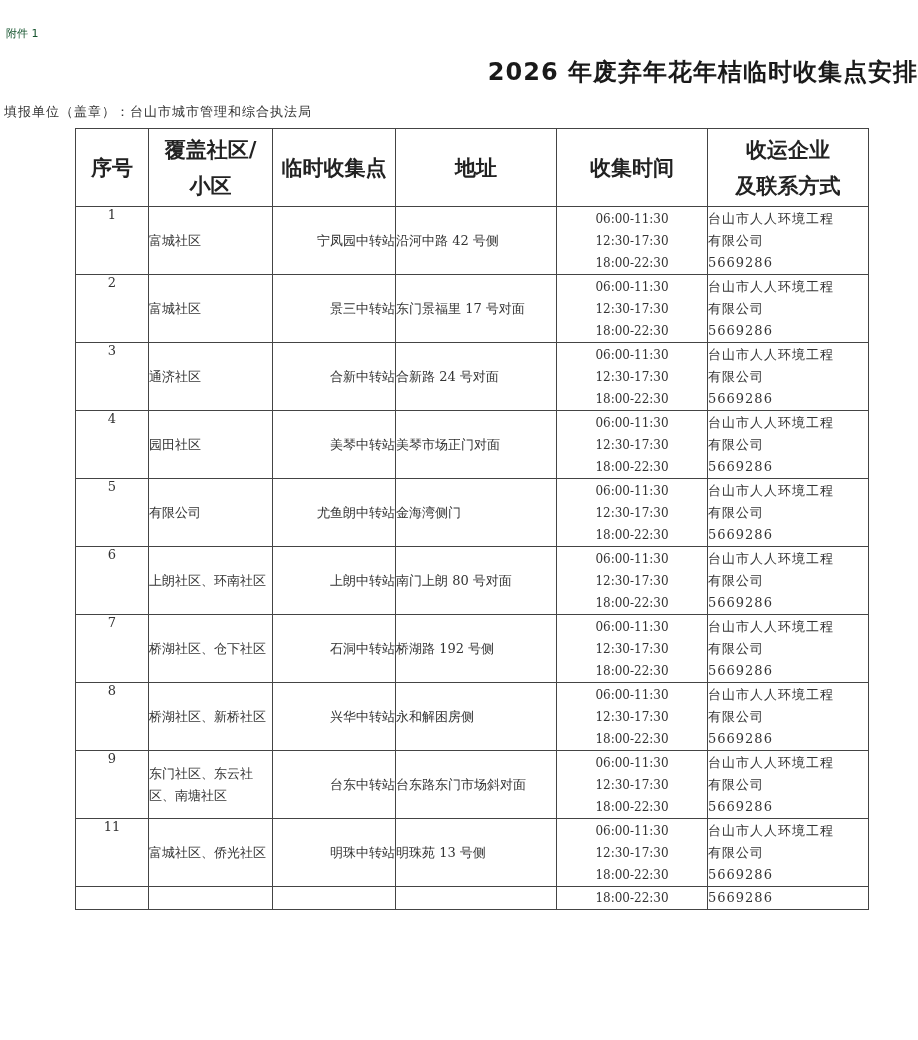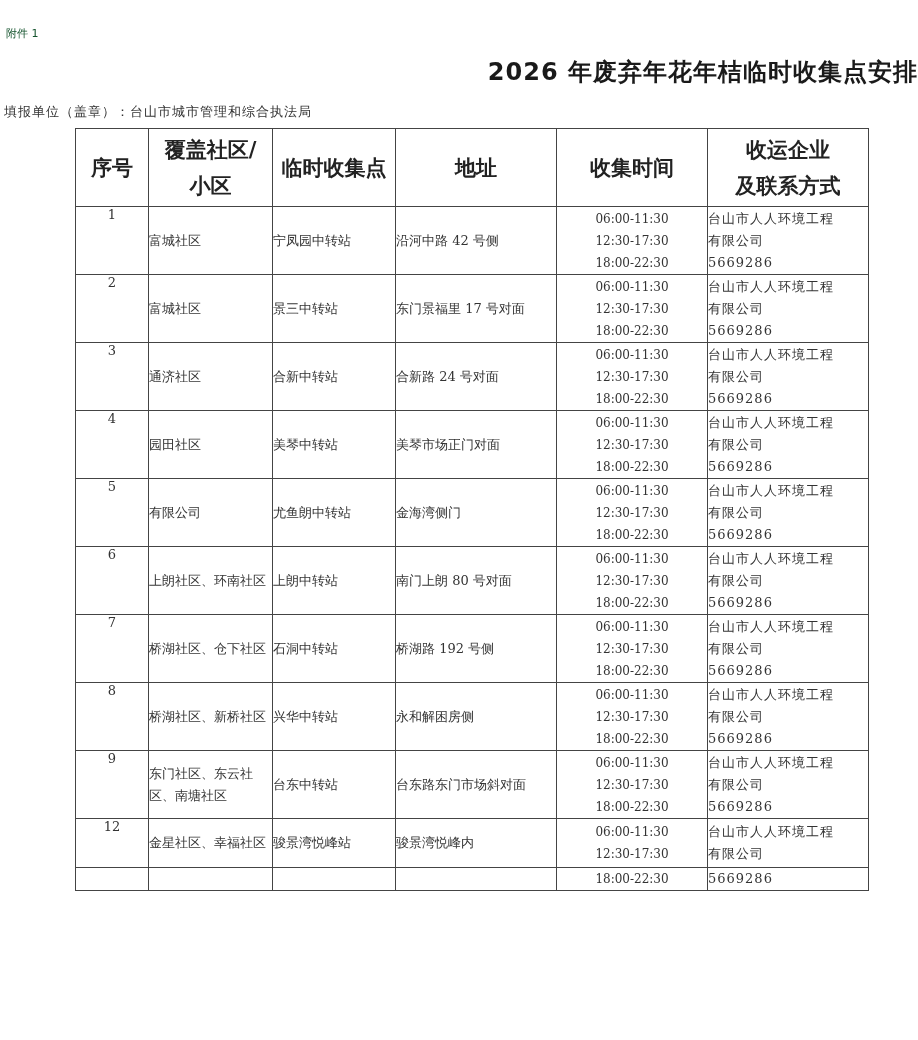--- a/index.html
+++ b/index.html
@@ -6,21 +6,21 @@
   body { width: 918px; height: 1040px; position: relative; overflow: hidden; color: #1a1a1a; }
   .attach { position: absolute; left: 6px; top: 26px; font-family: "DejaVu Sans", sans-serif; font-size: 11px; font-weight: normal; color: #14532d; }
   .title { position: absolute; left: 0; width: 918px; top: 56px; text-align: right; font-family: "DejaVu Sans", sans-serif; font-size: 24px; font-weight: bold; color: #1a1a1a; letter-spacing: 1px; padding-left: 20px; box-sizing: border-box; }
   .unit { position: absolute; left: 4px; top: 103px; font-family: "DejaVu Serif", serif; font-size: 13px; color: #333; letter-spacing: 1px; }
   table.grid { position: absolute; left: 75px; top: 128px; border-collapse: collapse; table-layout: fixed; width: 793px; }
   table.grid td, table.grid th { border: 1.5px solid #444; padding: 0; overflow: hidden; }
   th { font-family: "DejaVu Sans", sans-serif; font-size: 21px; font-weight: bold; color: #222; text-align: center; line-height: 36px; height: 77px; }
   td { font-family: "DejaVu Serif", serif; font-size: 13px; color: #333; height: 67px; vertical-align: middle; }
   td.idx { text-align: center; vertical-align: top; padding-top: 14px; }
   td.comm { padding-left: 8px; line-height: 22px; }
-  td.pt { text-align: left; }
+  td.pt { text-align: right; }
   td.addr { padding-left: 6px; line-height: 22px; }
   td.time { text-align: center; line-height: 22px; font-size: 12px; }
   td.comp { padding-left: 8px; line-height: 22px; letter-spacing: 1px; margin-top: 48px; }
   .tl, .cl { display: block; }
   tr.last td { height: 48px; }
   tr.tail td { height: 22px; }
 </style>
 </head>
 <body>
 
@@ -191,32 +191,34 @@
           <span class="cl">06:00-11:30</span>
           <span class="cl">12:30-17:30</span>
           <span class="cl">18:00-22:30</span>
         </td>
         <td class="comp">
           <span class="cl">台山市人人环境工程</span>
           <span class="cl">有限公司</span>
           <span class="cl">5669286</span>
         </td>
       </tr>
-      <tr class="last">
-        <td class="idx">12</td>
-        <td class="comm">金星社区、幸福社区</td>
-        <td class="pt">骏景湾悦峰站</td>
-        <td class="addr">骏景湾悦峰内</td>
-        <td class="time">
-          <span class="cl">06:00-11:30</span>
-          <span class="cl">12:30-17:30</span>
-        </td>
-        <td class="comp">
-          <span class="cl">台山市人人环境工程</span>
-          <span class="cl">有限公司</span>
+      <tr>
+        <td class="idx">11</td>
+        <td class="comm">富城社区、侨光社区</td>
+        <td class="pt">明珠中转站</td>
+        <td class="addr">明珠苑 13 号侧</td>
+        <td class="time">
+          <span class="cl">06:00-11:30</span>
+          <span class="cl">12:30-17:30</span>
+          <span class="cl">18:00-22:30</span>
+        </td>
+        <td class="comp">
+          <span class="cl">台山市人人环境工程</span>
+          <span class="cl">有限公司</span>
+          <span class="cl">5669286</span>
         </td>
       </tr>
       <tr class="tail">
         <td></td>
         <td></td>
         <td></td>
         <td></td>
         <td class="time">18:00-22:30</td>
         <td class="comp">5669286</td>
       </tr>

